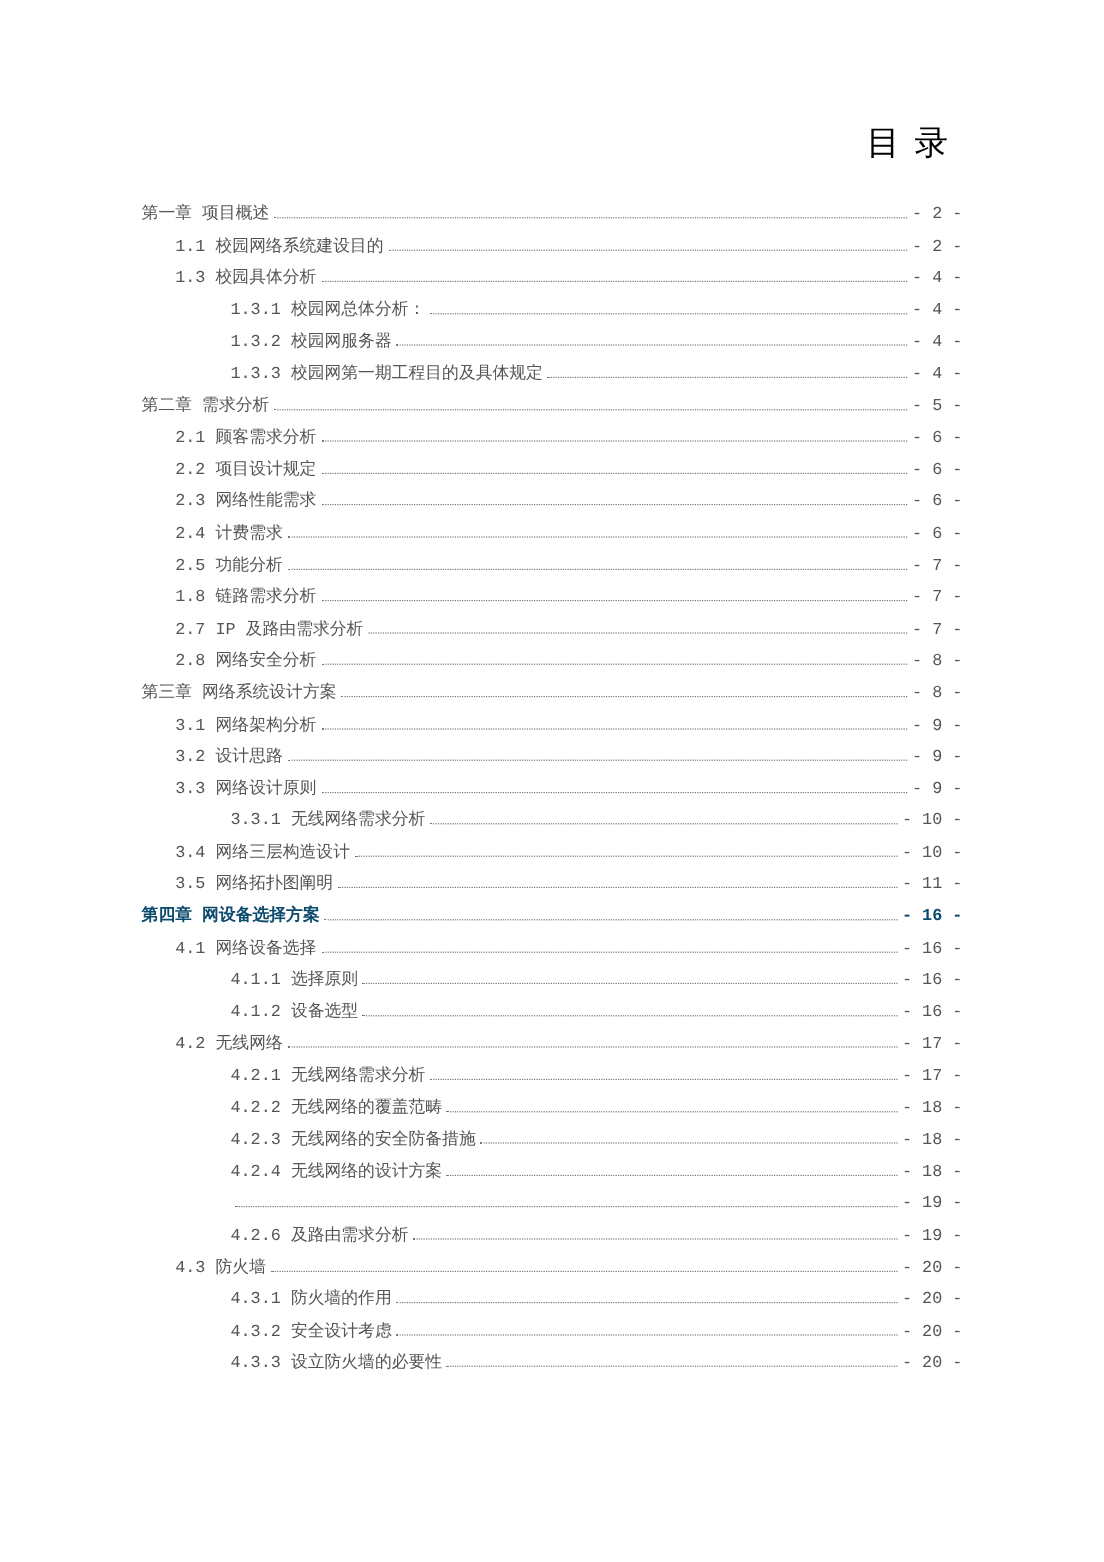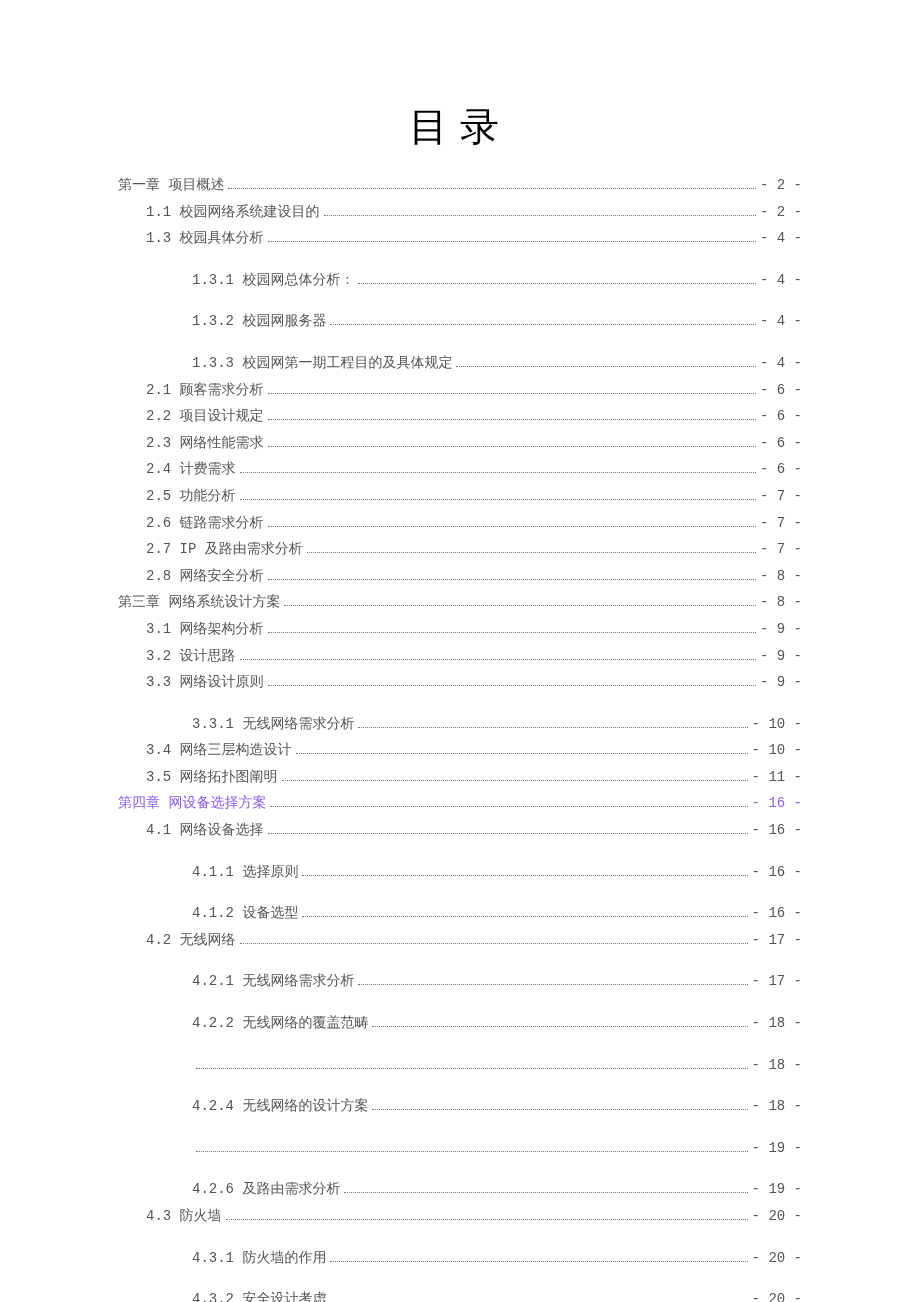--- a/index.html
+++ b/index.html
@@ -9,24 +9,24 @@
     font-family: "SimSun", "宋体", serif;
     color: #000;
     width: 920px;
   }
   .page {
     padding: 100px 118px 60px 118px;
     box-sizing: border-box;
     width: 920px;
   }
   .title {
-    text-align: center;
-    font-size: 39px;
+    text-align: right;
+    font-size: 28px;
     letter-spacing: 12px;
-    margin-bottom: 18px;
+    margin-bottom: 28px;
     font-family: "SimSun", "宋体", serif;
   }
   .toc-row {
     display: flex;
     align-items: baseline;
     font-size: 14px;
     line-height: 1.9;
     color: #555;
     font-family: "SimSun", "宋体", "Courier New", monospace;
     justify-content: center;
@@ -41,22 +41,22 @@
     margin: 0 4px 4px 4px;
     min-width: 10px;
     height: 0.8em;
   }
   .toc-page {
     white-space: nowrap;
     color: #555;
   }
   .level-0 { padding-left: 0; }
   .level-1 { padding-left: 28px; }
-  .level-2 { padding-left: 74px; margin-top: 15px; }
-  .bold .toc-text, .bold .toc-page { color: #8b5cf6; font-weight: normal; }
+  .level-2 { padding-left: 74px; }
+  .bold .toc-text, .bold .toc-page { color: #0c4a6e; font-weight: bold; }
 </style>
 </head>
 <body>
 
 <div class="page">
   <div class="title">目录</div>
   <div id="toc-container">
       <div class="toc-row level-0">
         <span class="toc-text">第一章 项目概述</span>
         <span class="toc-dots"></span>
@@ -80,20 +80,25 @@
       <div class="toc-row level-2">
         <span class="toc-text">1.3.2 校园网服务器</span>
         <span class="toc-dots"></span>
         <span class="toc-page">- 4 -</span>
       </div>
       <div class="toc-row level-2">
         <span class="toc-text">1.3.3 校园网第一期工程目的及具体规定</span>
         <span class="toc-dots"></span>
         <span class="toc-page">- 4 -</span>
       </div>
+      <div class="toc-row level-0">
+        <span class="toc-text">第二章 需求分析</span>
+        <span class="toc-dots"></span>
+        <span class="toc-page">- 5 -</span>
+      </div>
       <div class="toc-row level-1">
         <span class="toc-text">2.1 顾客需求分析</span>
         <span class="toc-dots"></span>
         <span class="toc-page">- 6 -</span>
       </div>
       <div class="toc-row level-1">
         <span class="toc-text">2.2 项目设计规定</span>
         <span class="toc-dots"></span>
         <span class="toc-page">- 6 -</span>
       </div>
@@ -106,21 +111,21 @@
         <span class="toc-text">2.4 计费需求</span>
         <span class="toc-dots"></span>
         <span class="toc-page">- 6 -</span>
       </div>
       <div class="toc-row level-1">
         <span class="toc-text">2.5 功能分析</span>
         <span class="toc-dots"></span>
         <span class="toc-page">- 7 -</span>
       </div>
       <div class="toc-row level-1">
-        <span class="toc-text">2.6 链路需求分析</span>
+        <span class="toc-text">1.8 链路需求分析</span>
         <span class="toc-dots"></span>
         <span class="toc-page">- 7 -</span>
       </div>
       <div class="toc-row level-1">
         <span class="toc-text">2.7 IP 及路由需求分析</span>
         <span class="toc-dots"></span>
         <span class="toc-page">- 7 -</span>
       </div>
       <div class="toc-row level-1">
         <span class="toc-text">2.8 网络安全分析</span>
@@ -191,20 +196,21 @@
         <span class="toc-text">4.2.1 无线网络需求分析</span>
         <span class="toc-dots"></span>
         <span class="toc-page">- 17 -</span>
       </div>
       <div class="toc-row level-2">
         <span class="toc-text">4.2.2 无线网络的覆盖范畴</span>
         <span class="toc-dots"></span>
         <span class="toc-page">- 18 -</span>
       </div>
       <div class="toc-row level-2">
+        <span class="toc-text">4.2.3 无线网络的安全防备措施</span>
         <span class="toc-dots"></span>
         <span class="toc-page">- 18 -</span>
       </div>
       <div class="toc-row level-2">
         <span class="toc-text">4.2.4 无线网络的设计方案</span>
         <span class="toc-dots"></span>
         <span class="toc-page">- 18 -</span>
       </div>
       <div class="toc-row level-2">
         <span class="toc-dots"></span>

